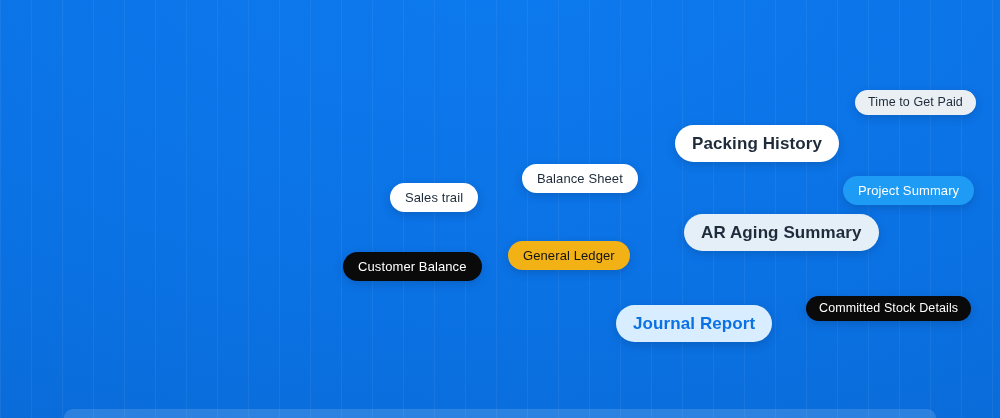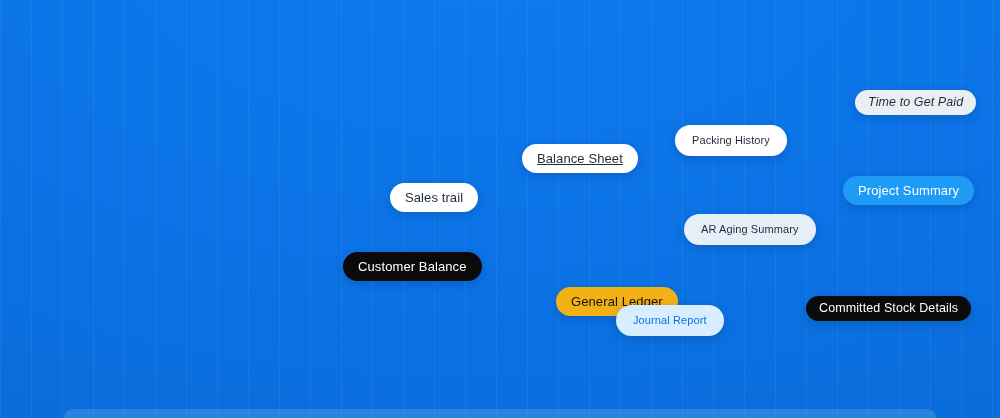--- a/index.html
+++ b/index.html
@@ -45,39 +45,39 @@
     border-radius: 999px;
     padding: 8px 15px;
     font-size: 13px;
     line-height: 1;
     letter-spacing: 0.1px;
     color: #1e2b3a;
     box-shadow: 0 3px 10px rgba(4, 38, 84, 0.22);
     cursor: default;
   }
   .sz-s { padding: 6px 13px; font-size: 12.5px; }
-  .sz-l { padding: 10px 17px; font-size: 11px; }
+  .sz-l { padding: 10px 17px; font-size: 17px; font-weight: bold; }
 
   .v-white      { background: #ffffff; }
   .v-yellow     { background: #f2b115; color: #141414; }
   .v-black      { background: #0a0a0b; color: #ffffff; }
   .v-lightblue  { background: #e5eff8; }
   .v-paleblue   { background: #d8edff; color: #0b72e6; }
   .v-brightblue { background: #1d9bf5; color: #ffffff; }
-  .v-lightgray  { background: #eaeff3; font-style: italic; }
+  .v-lightgray  { background: #eaeff3; }
 
   
   .p-cashflow  { left: 27px;  top: 318px; }
   .p-pnl       { left: 145px; top: 249px; }
   .p-tax       { left: 240px; top: 310px; }
   .p-custbal   { left: 343px; top: 252px; }
   .p-audit     { left: 390px; top: 183px; }
   .p-salesitem { left: 452px; top: 318px; }
-  .p-gl        { left: 556px; top: 241px; margin-top: 46px; }
-  .p-bs        { left: 522px; top: 144px; text-decoration: underline; }
+  .p-gl        { left: 508px; top: 241px; }
+  .p-bs        { left: 522px; top: 164px; }
   .p-journal   { left: 616px; top: 305px; }
   .p-araging   { left: 684px; top: 214px; }
   .p-packing   { left: 675px; top: 125px; }
   .p-committed { left: 806px; top: 296px; }
   .p-project   { left: 843px; top: 176px; }
   .p-ttgp      { left: 855px; top: 90px;  }
 </style>
 </head>
 <body>
 

